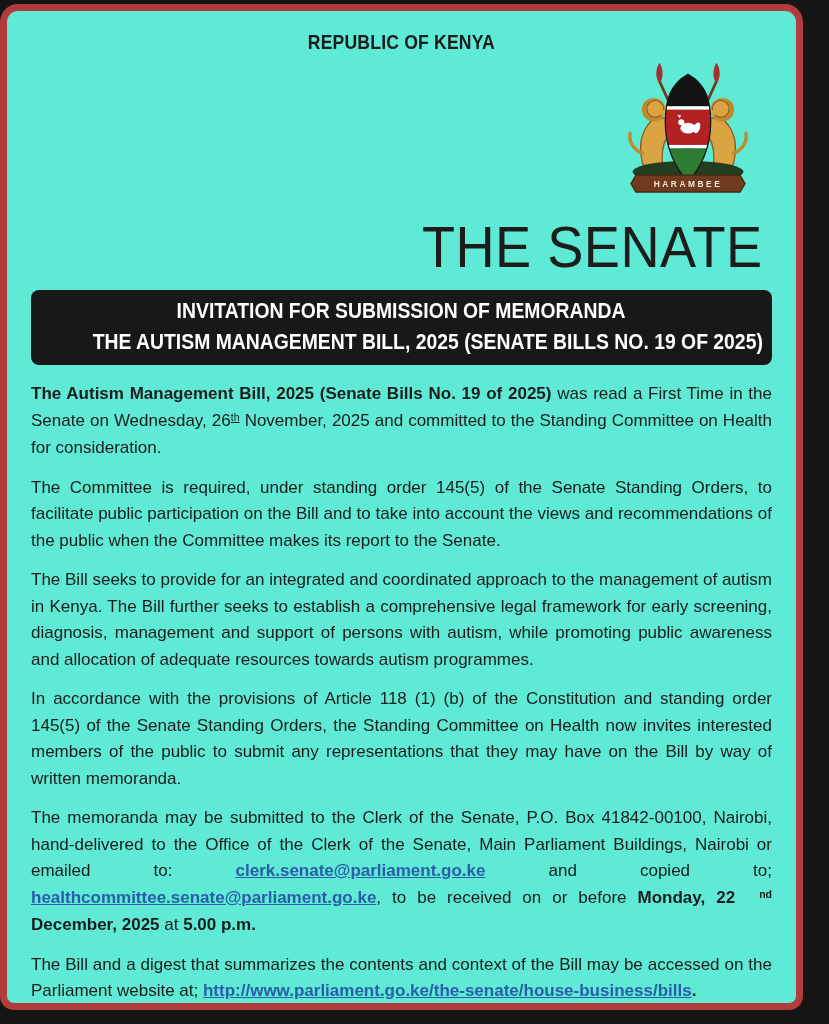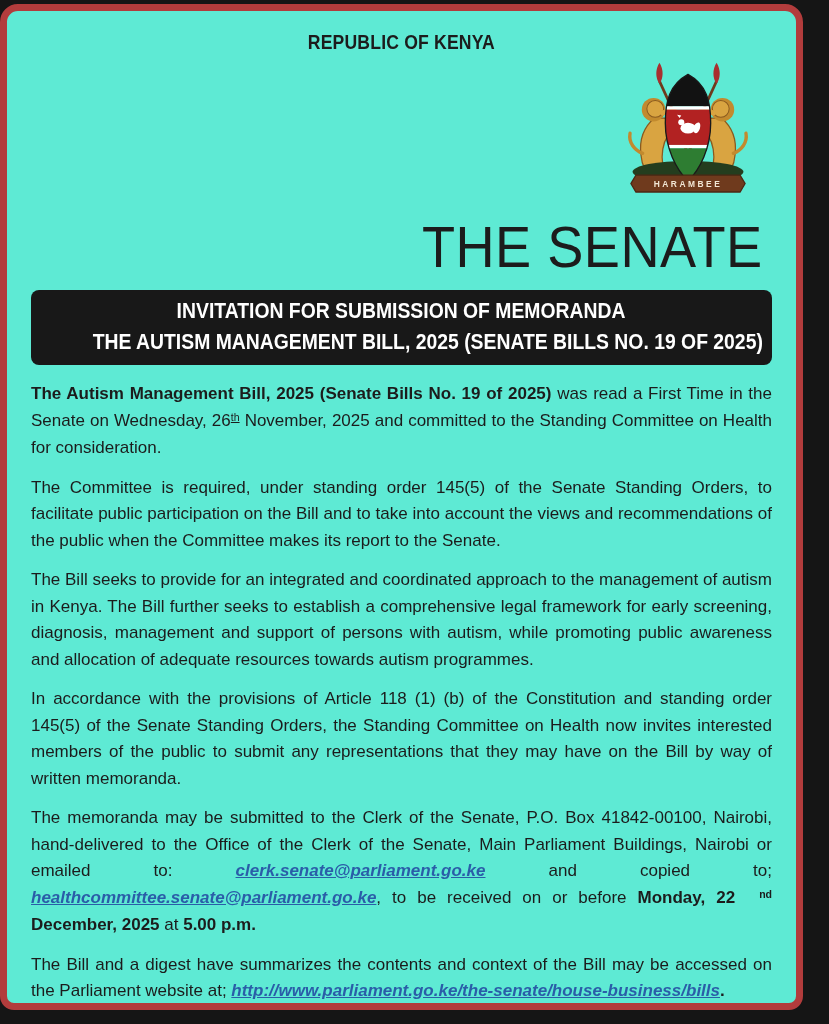--- a/index.html
+++ b/index.html
@@ -26,21 +26,21 @@
   .emblem{width:168px;height:146px;}
   .session{text-align:center;font-weight:700;font-size:20px;margin:2px 0 0;}
   .senate-title{text-align:right;font-weight:400;font-size:57px;letter-spacing:0.5px;margin:8px 0 10px;}
   .banner{background:var(--banner);color:#fff;text-align:center;padding:5px 16px 8px;border-radius:8px;}
   .banner-line{display:block;font-weight:700;font-size:22px;line-height:31px;}
   .notice{margin-top:16px;}
   .notice p{font-size:17px;line-height:26.5px;text-align:justify;margin:0 0 13px;}
   .seg-bold{font-weight:700;}
   .seg-sup{font-size:62%;position:relative;top:-0.45em;text-decoration:underline;}
   .seg-boldsup{font-weight:700;font-size:62%;position:relative;top:-0.45em;margin-left:24px;}
-  .seg-link{color:var(--link);font-weight:700;font-style:italic;text-decoration:underline;cursor:pointer;}
+  .seg-link{color:var(--link);font-weight:700;text-decoration:underline;cursor:pointer;}
 </style>
 </head>
 <body>
 
 <div class="sheet">
   <div class="content">
 
     <div class="republic"><span class="cx">REPUBLIC OF KENYA</span></div>
 
     <div class="emblem-wrap">
@@ -104,17 +104,17 @@
       <span class="banner-line"><span class="cx">INVITATION FOR SUBMISSION OF MEMORANDA</span></span>
       <span class="banner-line"><span class="cx">THE AUTISM MANAGEMENT BILL, 2025 (SENATE BILLS NO. 19 OF 2025)</span></span>
     </div>
 
     <div class="notice">
         <p><span class="seg-bold">The Autism Management Bill, 2025 (Senate Bills No. 19 of 2025)</span><span class="seg-normal"> was read a First Time in the Senate on Wednesday, 26</span><span class="seg-sup">th</span><span class="seg-normal"> November, 2025 and committed to the Standing Committee on Health for consideration.</span></p>
         <p><span class="seg-normal">The Committee is required, under standing order 145(5) of the Senate Standing Orders, to facilitate public participation on the Bill and to take into account the views and recommendations of the public when the Committee makes its report to the Senate.</span></p>
         <p><span class="seg-normal">The Bill seeks to provide for an integrated and coordinated approach to the management of autism in Kenya. The Bill further seeks to establish a comprehensive legal framework for early screening, diagnosis, management and support of persons with autism, while promoting public awareness and allocation of adequate resources towards autism programmes.</span></p>
         <p><span class="seg-normal">In accordance with the provisions of Article 118 (1) (b) of the Constitution and standing order 145(5) of the Senate Standing Orders, the Standing Committee on Health now invites interested members of the public to submit any representations that they may have on the Bill by way of written memoranda.</span></p>
         <p><span class="seg-normal">The memoranda may be submitted to the Clerk of the Senate, P.O. Box 41842-00100, Nairobi, hand-delivered to the Office of the Clerk of the Senate, Main Parliament Buildings, Nairobi or emailed to: </span><a href="#" class="seg-link">clerk.senate@parliament.go.ke</a><span class="seg-normal"> and copied to; </span><a href="#" class="seg-link">healthcommittee.senate@parliament.go.ke</a><span class="seg-normal">,  to be received on or before </span><span class="seg-bold">Monday, 22</span><span class="seg-boldsup">nd</span><span class="seg-bold"> December, 2025</span><span class="seg-normal"> at </span><span class="seg-bold">5.00 p.m.</span></p>
-        <p><span class="seg-normal">The Bill and a digest have summarizes the contents and context of the Bill may be accessed on the Parliament website at; </span><a href="#" class="seg-link">http://www.parliament.go.ke/the-senate/house-business/bills</a><span class="seg-bold">.</span></p>
+        <p><span class="seg-normal">The Bill and a digest that summarizes the contents and context of the Bill may be accessed on the Parliament website at; </span><a href="#" class="seg-link">http://www.parliament.go.ke/the-senate/house-business/bills</a><span class="seg-bold">.</span></p>
       </div>
 
   </div>
 </div>
 
 </body></html>

